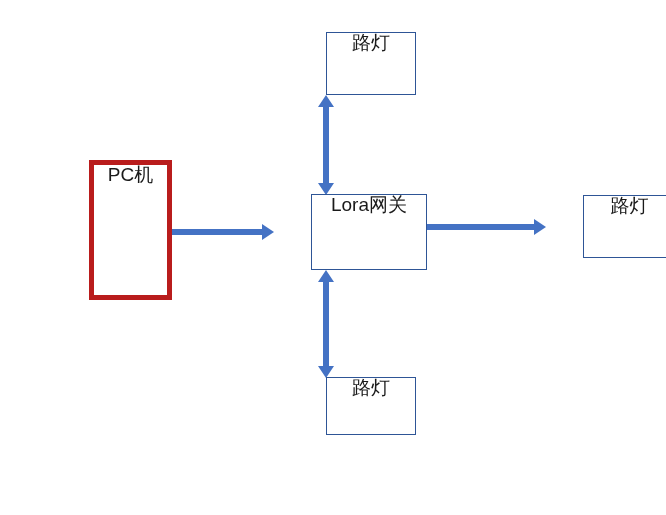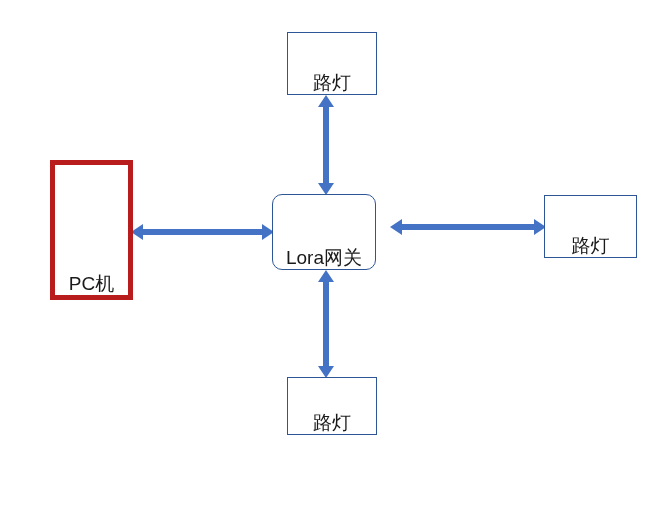--- a/index.html
+++ b/index.html
@@ -14,27 +14,28 @@
     position: relative;
     width: 666px;
     height: 515px;
     background: #ffffff;
     overflow: hidden;
   }
   .node {
     position: absolute;
     box-sizing: border-box;
     display: flex;
-    align-items: flex-end;
+    align-items: flex-start;
     justify-content: center;
     background: #ffffff;
     color: #000000;
     line-height: 1.1;
     white-space: nowrap;
     z-index: 3;
+    margin-left: 39px;
   }
   .node-blue {
     border: 1px solid #2E5596;
   }
   .node-black {
     border: 5px solid #b91c1c;
   }
   .node-label {
     font-size: 19px;
     color: #1a1a1a;
@@ -51,23 +52,22 @@
   #node-pc {
     left: 50px;
     top: 160px;
     width: 83px;
     height: 140px;
   }
   
   #node-gateway {
     left: 272px;
     top: 194px;
-    width: 104px;
+    width: 116px;
     height: 76px;
-    border-radius: 10px;
   }
   
   #node-streetlight-right {
     left: 544px;
     top: 195px;
     width: 93px;
     height: 63px;
   }
   
   #node-streetlight-bottom {

